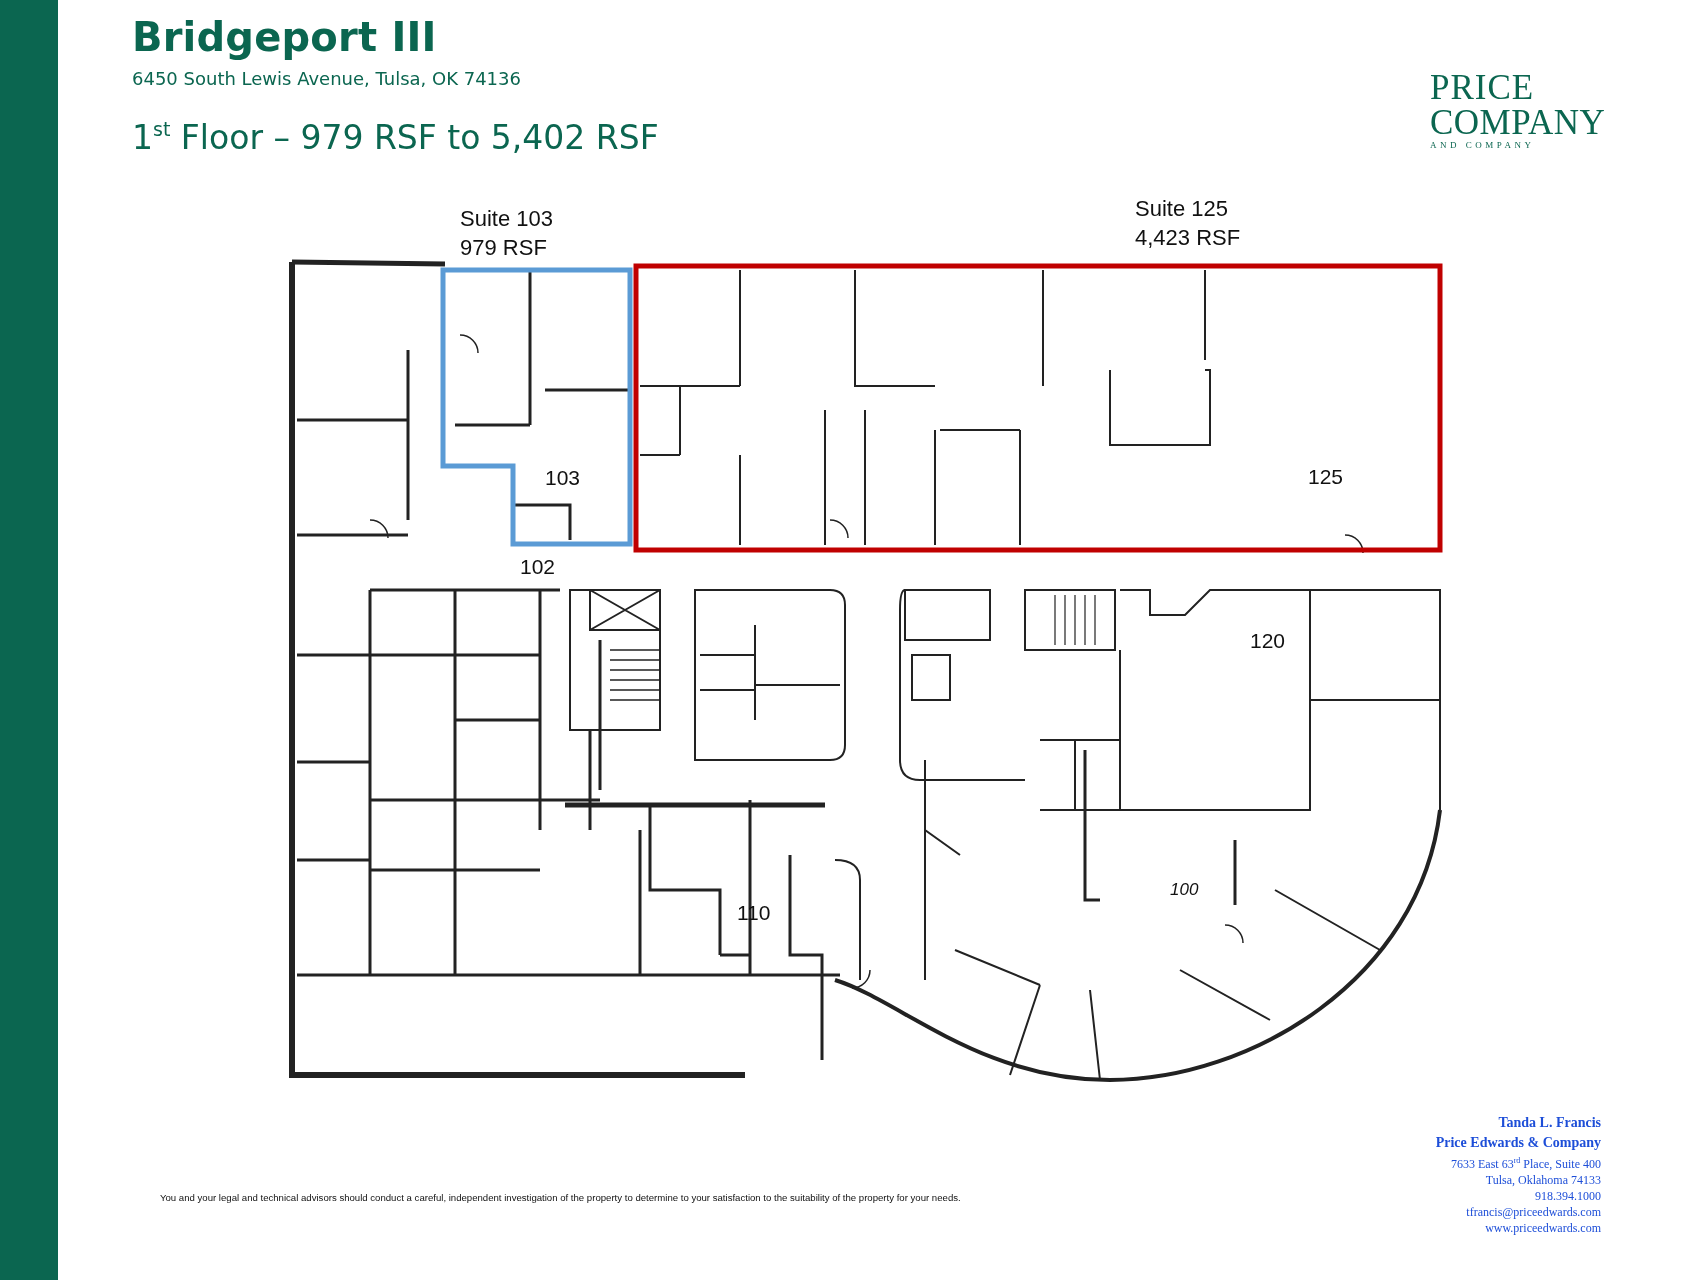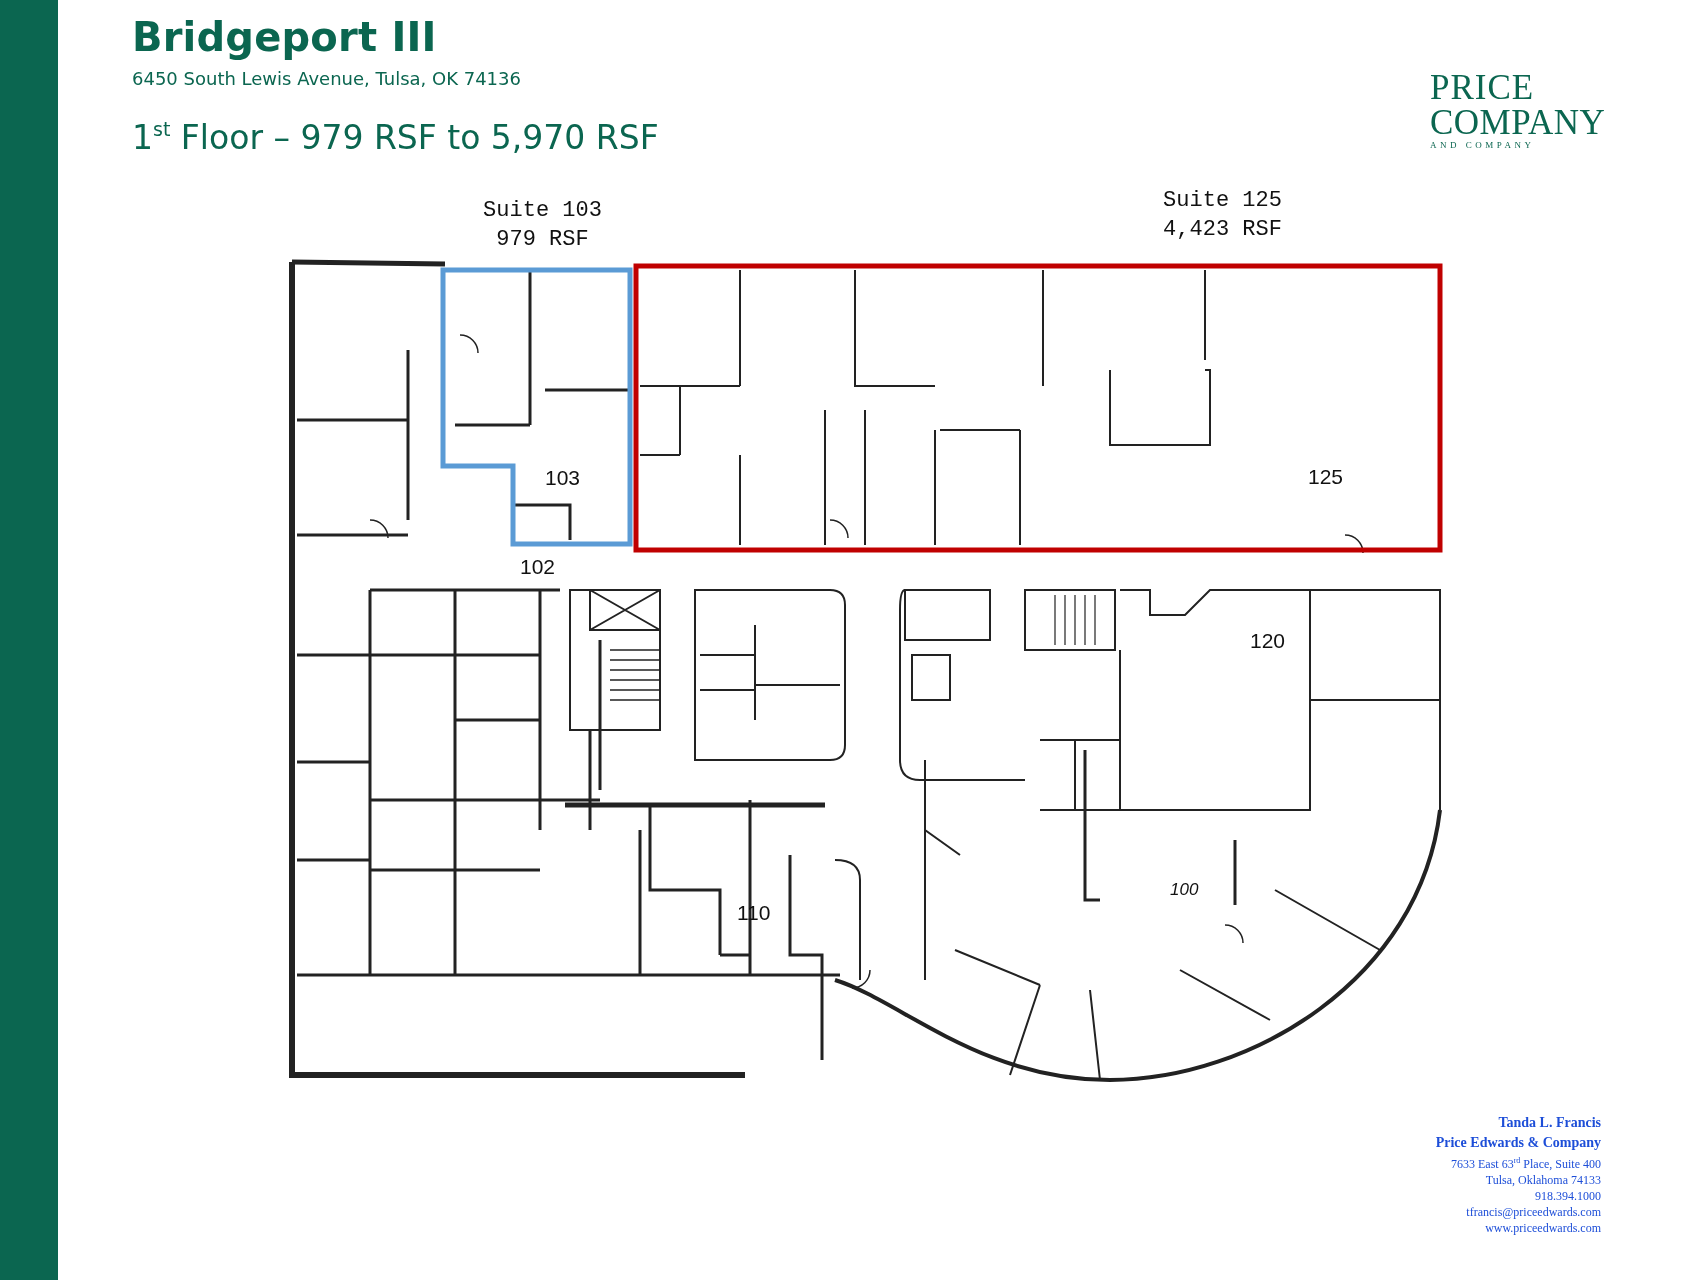--- a/index.html
+++ b/index.html
@@ -19,22 +19,22 @@
   .floor-heading {
     position: absolute; left: 132px; top: 118px; font-size: 33px; color: #0b6650;
     font-family: "DejaVu Sans", sans-serif;
   }
   .floor-heading sup { font-size: 19px; vertical-align: 13px; }
   .logo { position: absolute; left: 1430px; top: 70px; width: 200px; text-align: left; color: #0b6650; }
   .logo .l1 { font-family: "Liberation Serif", serif; font-size: 35px; line-height: 35px; letter-spacing: 1px; }
   .logo .l2 { font-family: "Liberation Serif", serif; font-size: 35px; line-height: 35px; letter-spacing: 0.5px; }
   .logo .l3 { font-family: "Liberation Serif", serif; font-size: 9px; letter-spacing: 3.5px; }
   .suite-label {
-    position: absolute; text-align: center; font-family: Liberation Mono, monospace;
-    font-size: 22px; line-height: 29px; color: #111;
+    position: absolute; font-family: Liberation Sans, sans-serif;
+    font-size: 22px; line-height: 29px; color: #111; margin-top: 8px;
   }
   .plan { position: absolute; left: 270px; top: 250px; }
   .room-label { font-family: "Liberation Sans", sans-serif; font-size: 21px; fill: #111; }
   .disclaimer {
     position: absolute; left: 160px; top: 1190px; font-family: "Liberation Sans", sans-serif;
     font-size: 9.6px; line-height: 16px; color: #111;
   }
   .contact {
     position: absolute; right: 106px; top: 1113px; text-align: right;
     font-family: "Liberation Serif", serif; color: #1d4ed8;
@@ -43,21 +43,21 @@
   .contact .line { font-size: 12px; line-height: 16px; }
   .contact sup { font-size: 8px; }
 </style>
 </head>
 <body>
 
 <div class="side-bar"></div>
 
 <div class="title">Bridgeport III</div>
 <div class="address">6450 South Lewis Avenue, Tulsa, OK  74136</div>
-<div class="floor-heading"><span>1</span><sup>st</sup><span> Floor – 979 RSF to 5,970 RSF</span></div>
+<div class="floor-heading"><span>1</span><sup>st</sup><span> Floor – 979 RSF to 5,402 RSF</span></div>
 
 <div class="logo">
   <div class="l1">PRICE</div>
   <div class="l2">COMPANY</div>
   <div class="l3">AND COMPANY</div>
 </div>
 
 <div class="suite-label" style="left:460px; top:196px; width:165px;">
   <div>Suite 103</div>
   <div>979 RSF</div>
@@ -126,20 +126,21 @@
 
   <text class="room-label" x="545" y="485">103</text>
   <text class="room-label" x="1308" y="484">125</text>
   <text class="room-label" x="520" y="574">102</text>
   <text class="room-label" x="1250" y="648">120</text>
   <text class="room-label" x="737" y="920">110</text>
   <text class="room-label" x="1170" y="895" style="font-style:italic;font-size:17px">100</text>
 </svg>
 
 <div class="disclaimer">
+  <div>You and your legal and technical advisors should conduct a careful, independent investigation of the property to determine to your satisfaction to the suitability of the property for your needs.</div>
 </div>
 
 <div class="contact">
   <div class="name">Tanda L. Francis</div>
   <div class="company">Price Edwards &amp; Company</div>
   <div class="line"><span>7633 East 63</span><sup>rd</sup><span> Place, Suite 400</span></div>
   <div class="line">Tulsa, Oklahoma  74133</div>
   <div class="line">918.394.1000</div>
   <div class="line">tfrancis@priceedwards.com</div>
   <div class="line">www.priceedwards.com</div>

